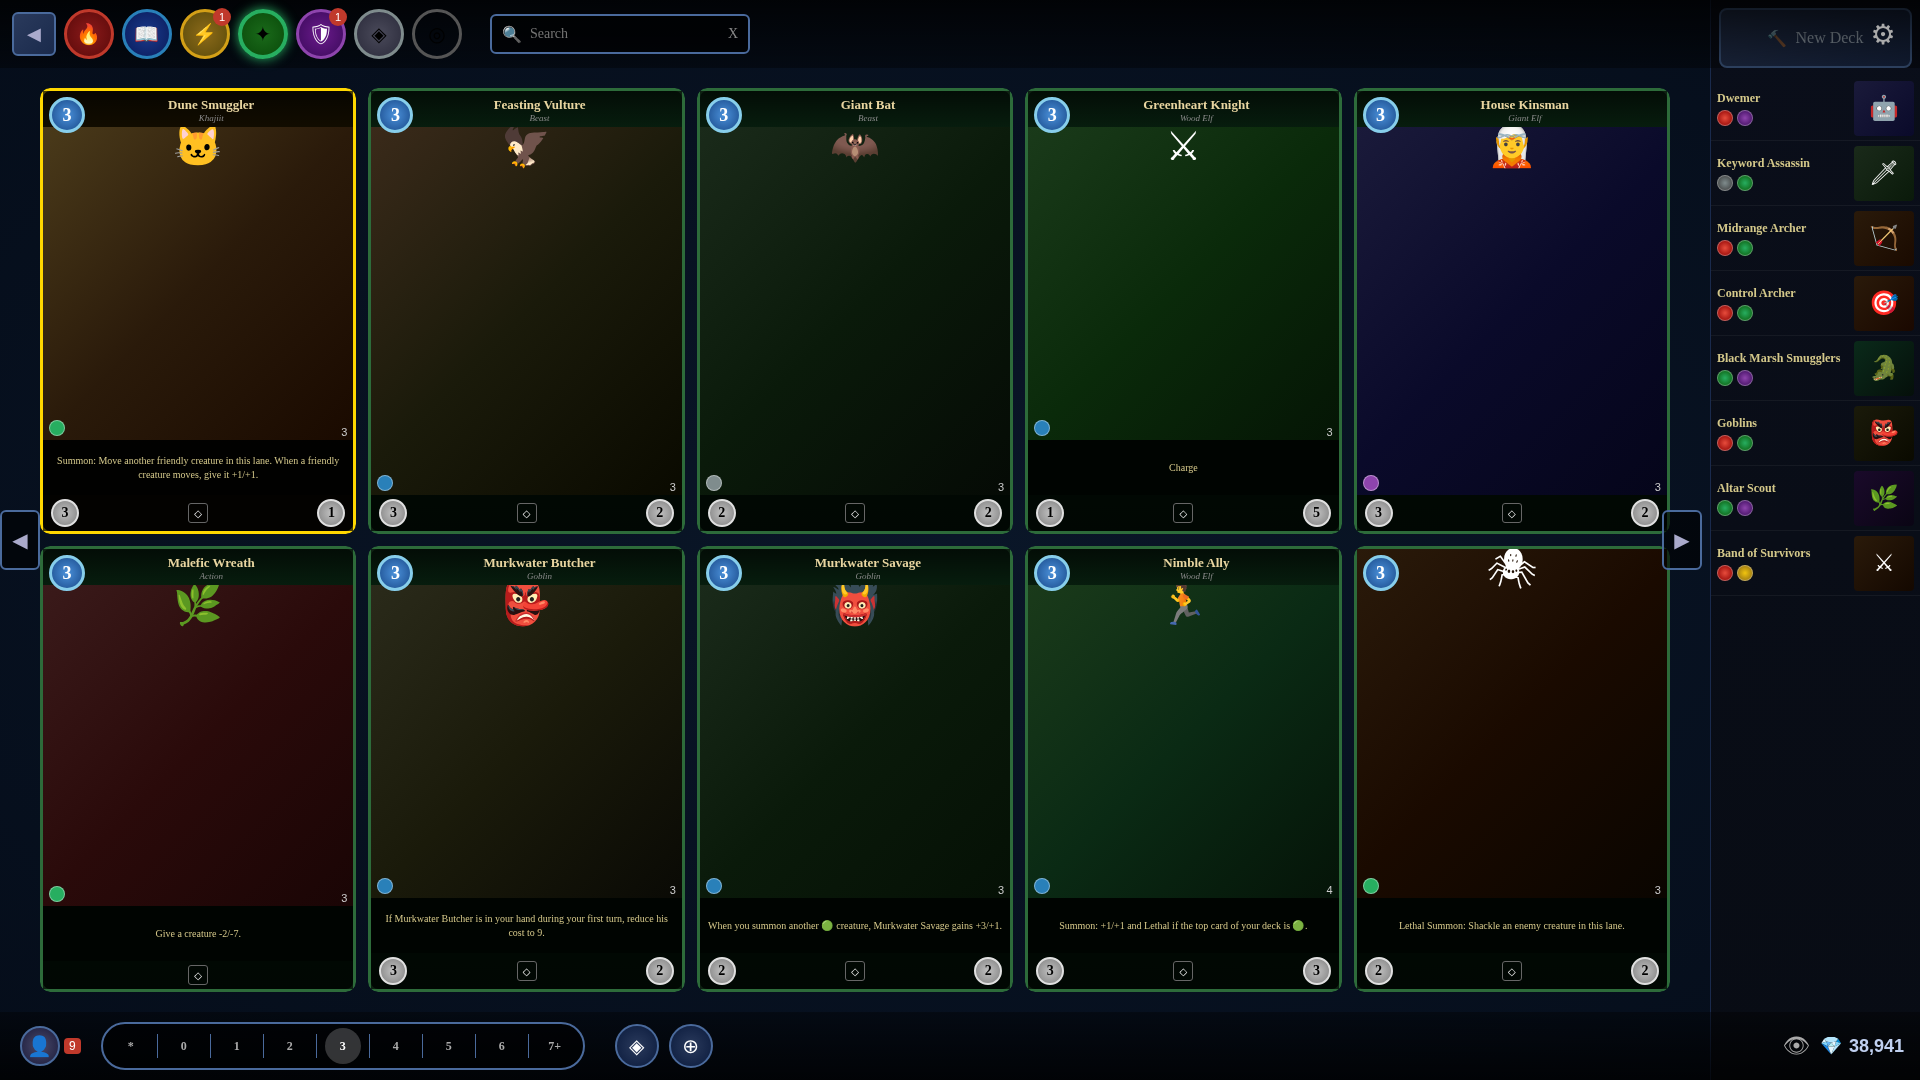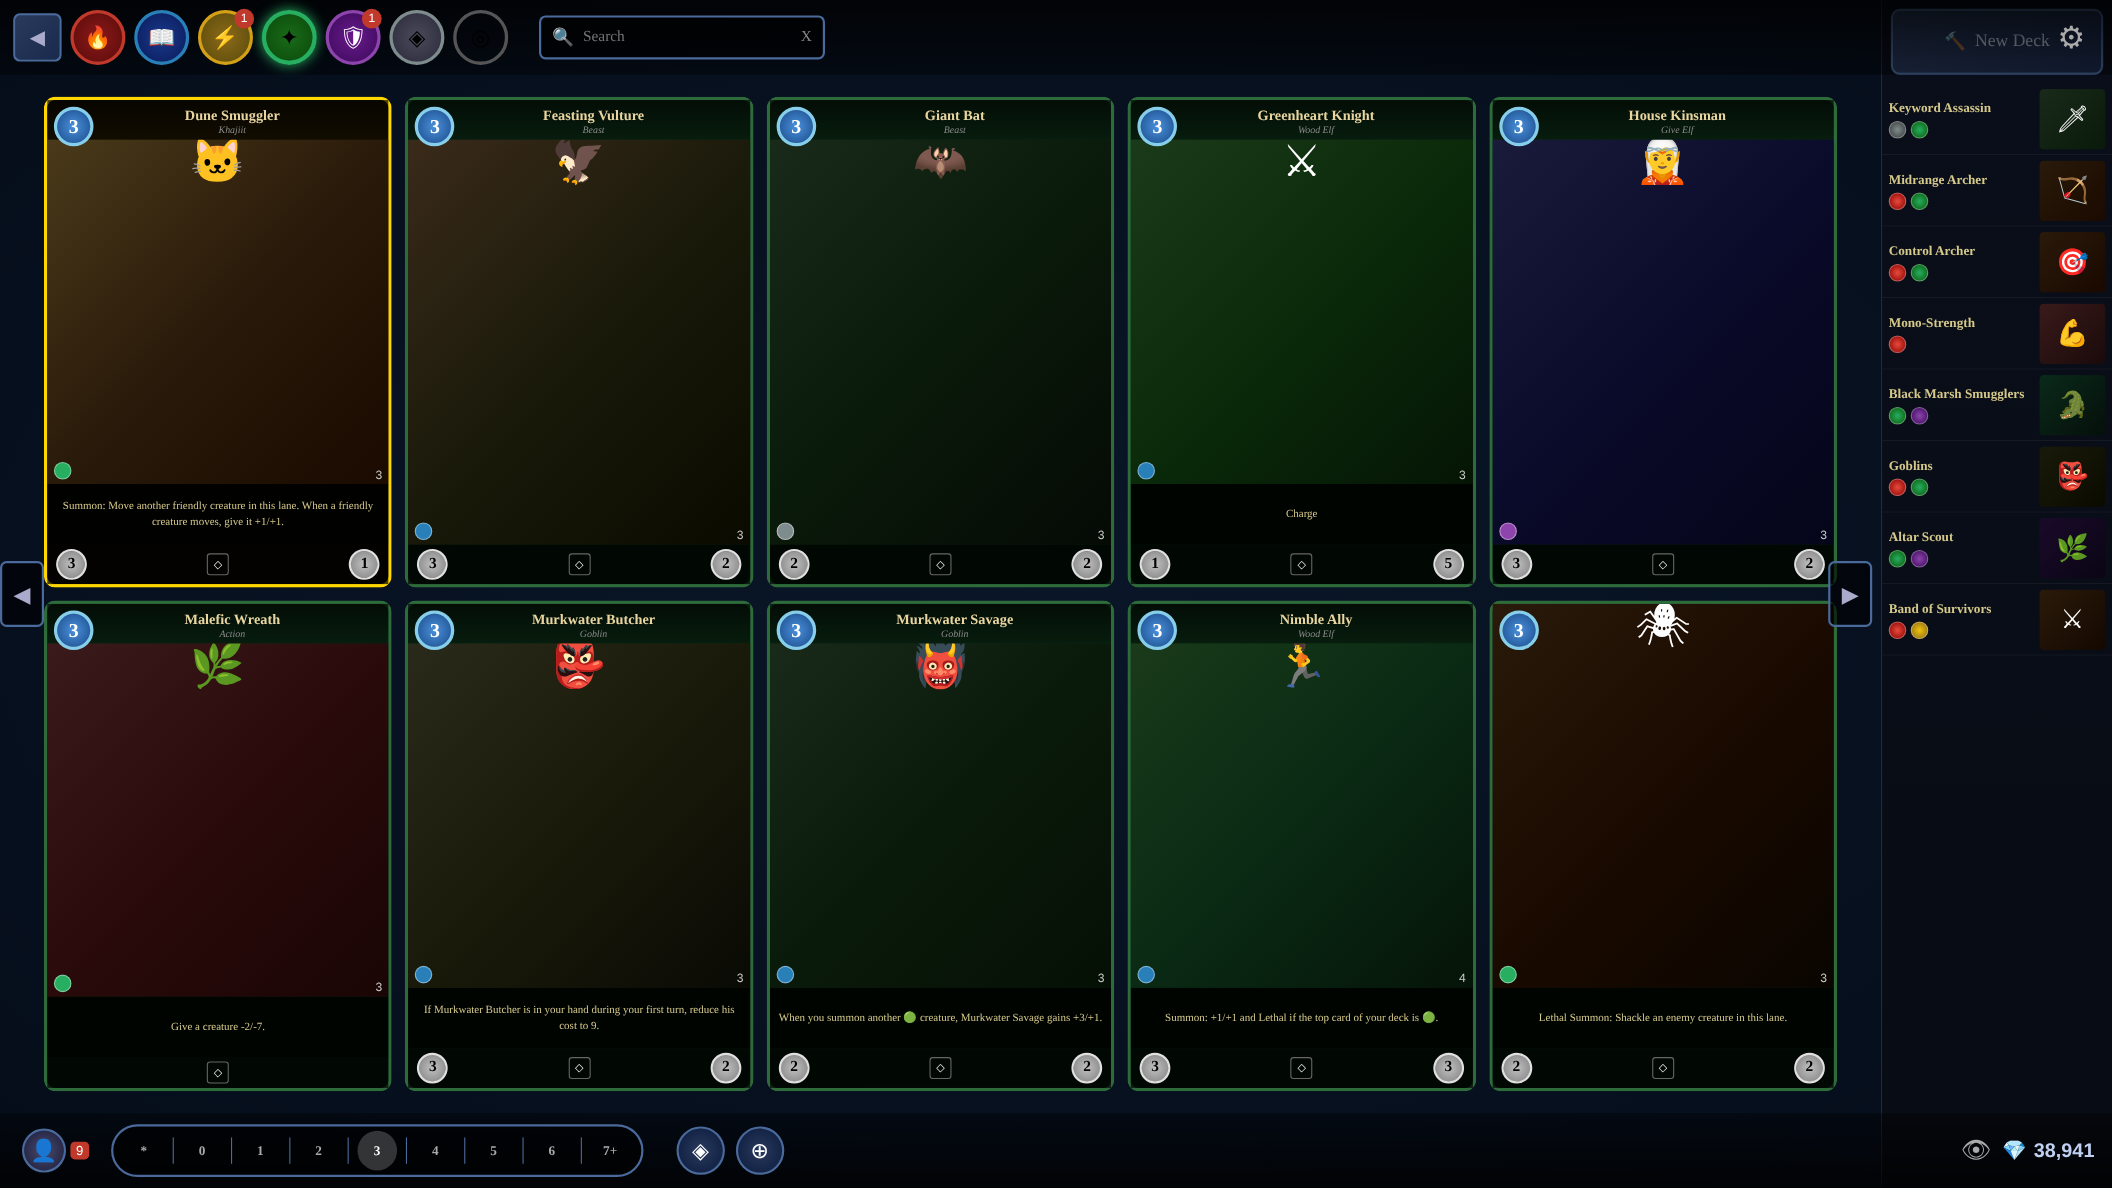--- a/index.html
+++ b/index.html
@@ -680,21 +680,21 @@
         <div class="card-health">5</div>
       </div>
 
     </div>
   </div>
       <div class="card">
     <div class="card-inner">
       <div class="card-cost">3</div>
       <div class="card-title-area">
         <div class="card-name">House Kinsman</div>
-        <div class="card-subtype">Give Elf</div>
+        <div class="card-subtype">Giant Elf</div>
       </div>
       <div class="card-image art-house-kinsman">
         <div class="creature-icon">🧝</div>
         <div style="position:absolute;bottom:4px;left:6px;width:16px;height:16px;border-radius:50%;background:#8e44ad;border:1px solid rgba(255,255,255,0.4);"></div>
         <div style="position:absolute;bottom:2px;right:6px;font-size:11px;color:#ccc;font-family:Arial,sans-serif;">3</div>
       </div>
 
       <div class="card-footer">
         <div class="card-attack">3</div>
         <div class="card-set-icon">◇</div>
@@ -817,20 +817,32 @@
 <button class="nav-arrow right">▶</button>
 
 <aside class="right-sidebar">
   <button class="new-deck-btn">
     <span>🔨</span>
     <span>New Deck</span>
   </button>
 
   <div id="decks-list">
 
+  <div class="deck-item">
+    <div class="deck-item-info">
+      <div class="deck-item-name">Dwemer</div>
+      <div class="deck-item-gems">
+            <div class="gem red"></div>
+            <div class="gem purple"></div>
+          </div>
+    </div>
+    <div class="deck-item-thumb">
+      <div class="deck-thumb-img" style="background:linear-gradient(135deg, #1a1a3a, #0a0a2a);">🤖</div>
+    </div>
+  </div>
       <div class="deck-item">
     <div class="deck-item-info">
       <div class="deck-item-name">Keyword Assassin</div>
       <div class="deck-item-gems">
             <div class="gem gray"></div>
             <div class="gem green"></div>
           </div>
     </div>
     <div class="deck-item-thumb">
       <div class="deck-thumb-img" style="background:linear-gradient(135deg, #1a2a1a, #0a1a0a);">🗡</div>
@@ -851,31 +863,20 @@
       <div class="deck-item">
     <div class="deck-item-info">
       <div class="deck-item-name">Control Archer</div>
       <div class="deck-item-gems">
             <div class="gem red"></div>
             <div class="gem green"></div>
           </div>
     </div>
     <div class="deck-item-thumb">
       <div class="deck-thumb-img" style="background:linear-gradient(135deg, #2a1a0a, #1a0800);">🎯</div>
-    </div>
-  </div>
-      <div class="deck-item">
-    <div class="deck-item-info">
-      <div class="deck-item-name">Mono-Strength</div>
-      <div class="deck-item-gems">
-            <div class="gem red"></div>
-          </div>
-    </div>
-    <div class="deck-item-thumb">
-      <div class="deck-thumb-img" style="background:linear-gradient(135deg, #3a1a1a, #1a0a0a);">💪</div>
     </div>
   </div>
       <div class="deck-item">
     <div class="deck-item-info">
       <div class="deck-item-name">Black Marsh Smugglers</div>
       <div class="deck-item-gems">
             <div class="gem green"></div>
             <div class="gem purple"></div>
           </div>
     </div>

